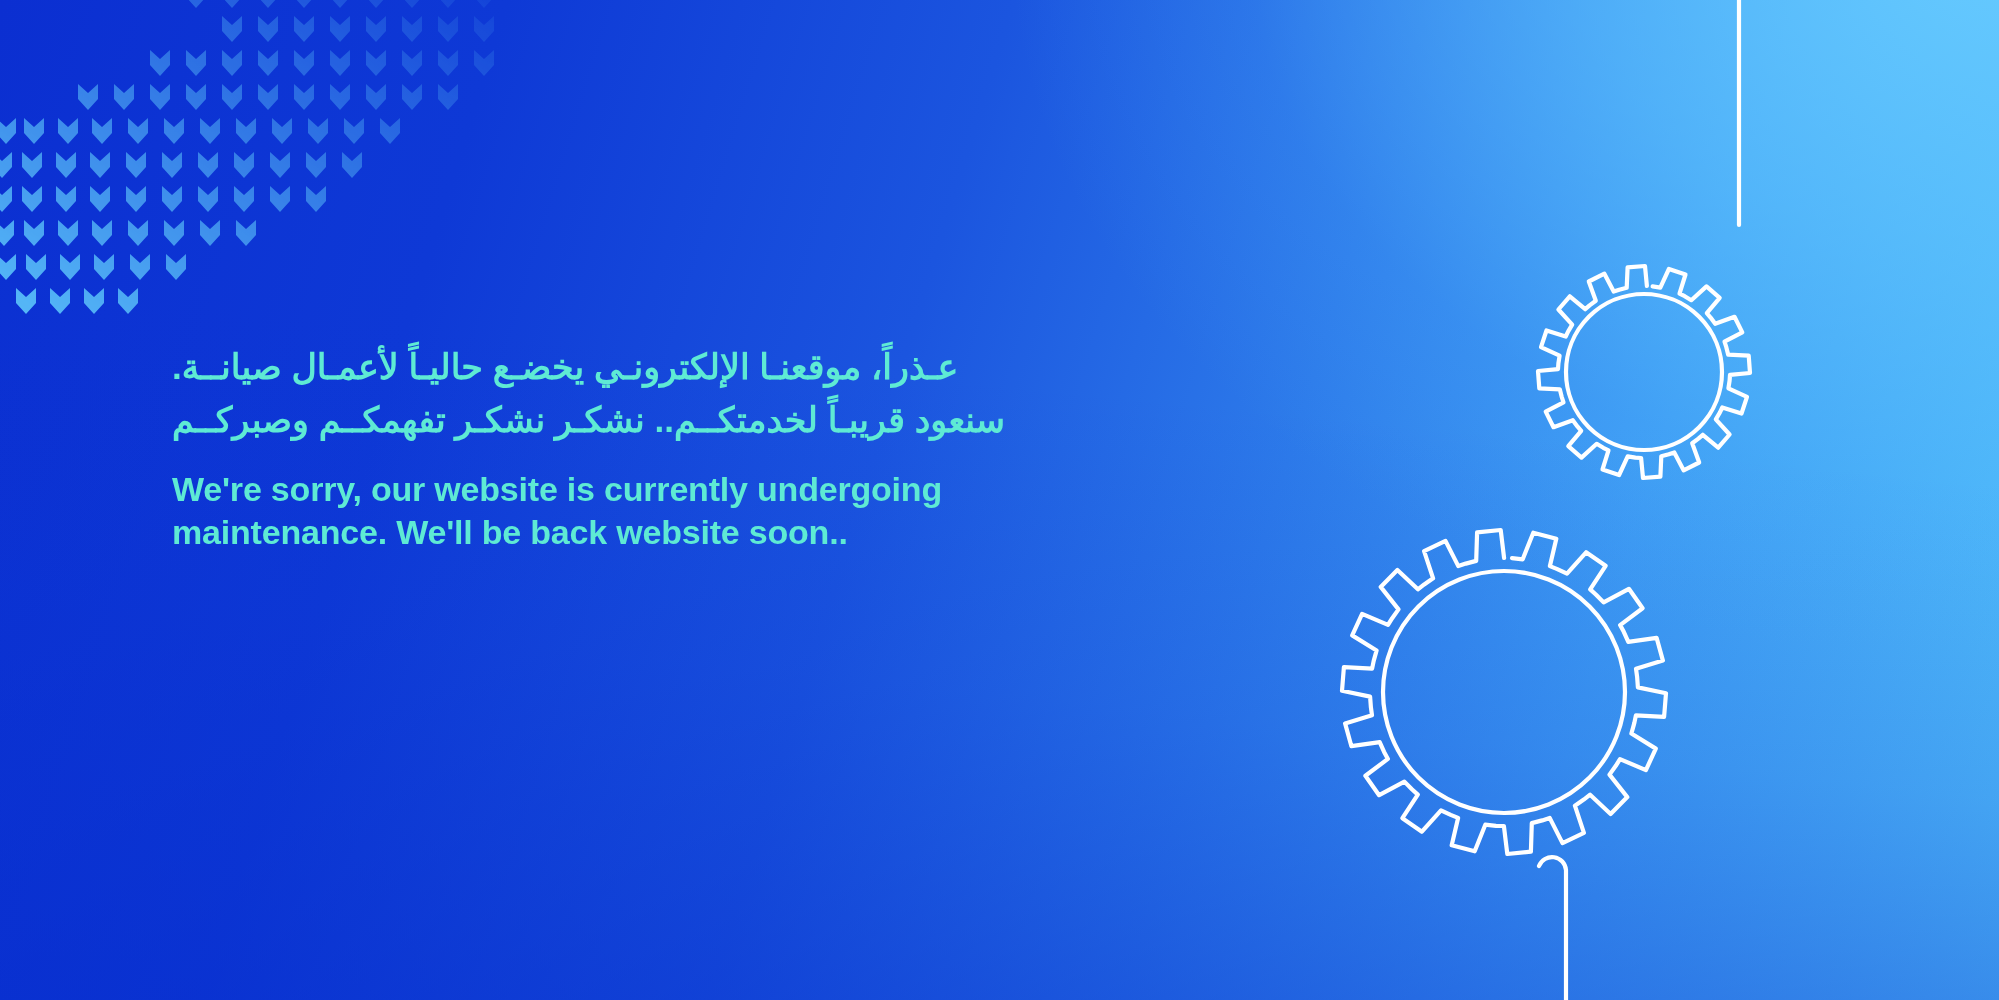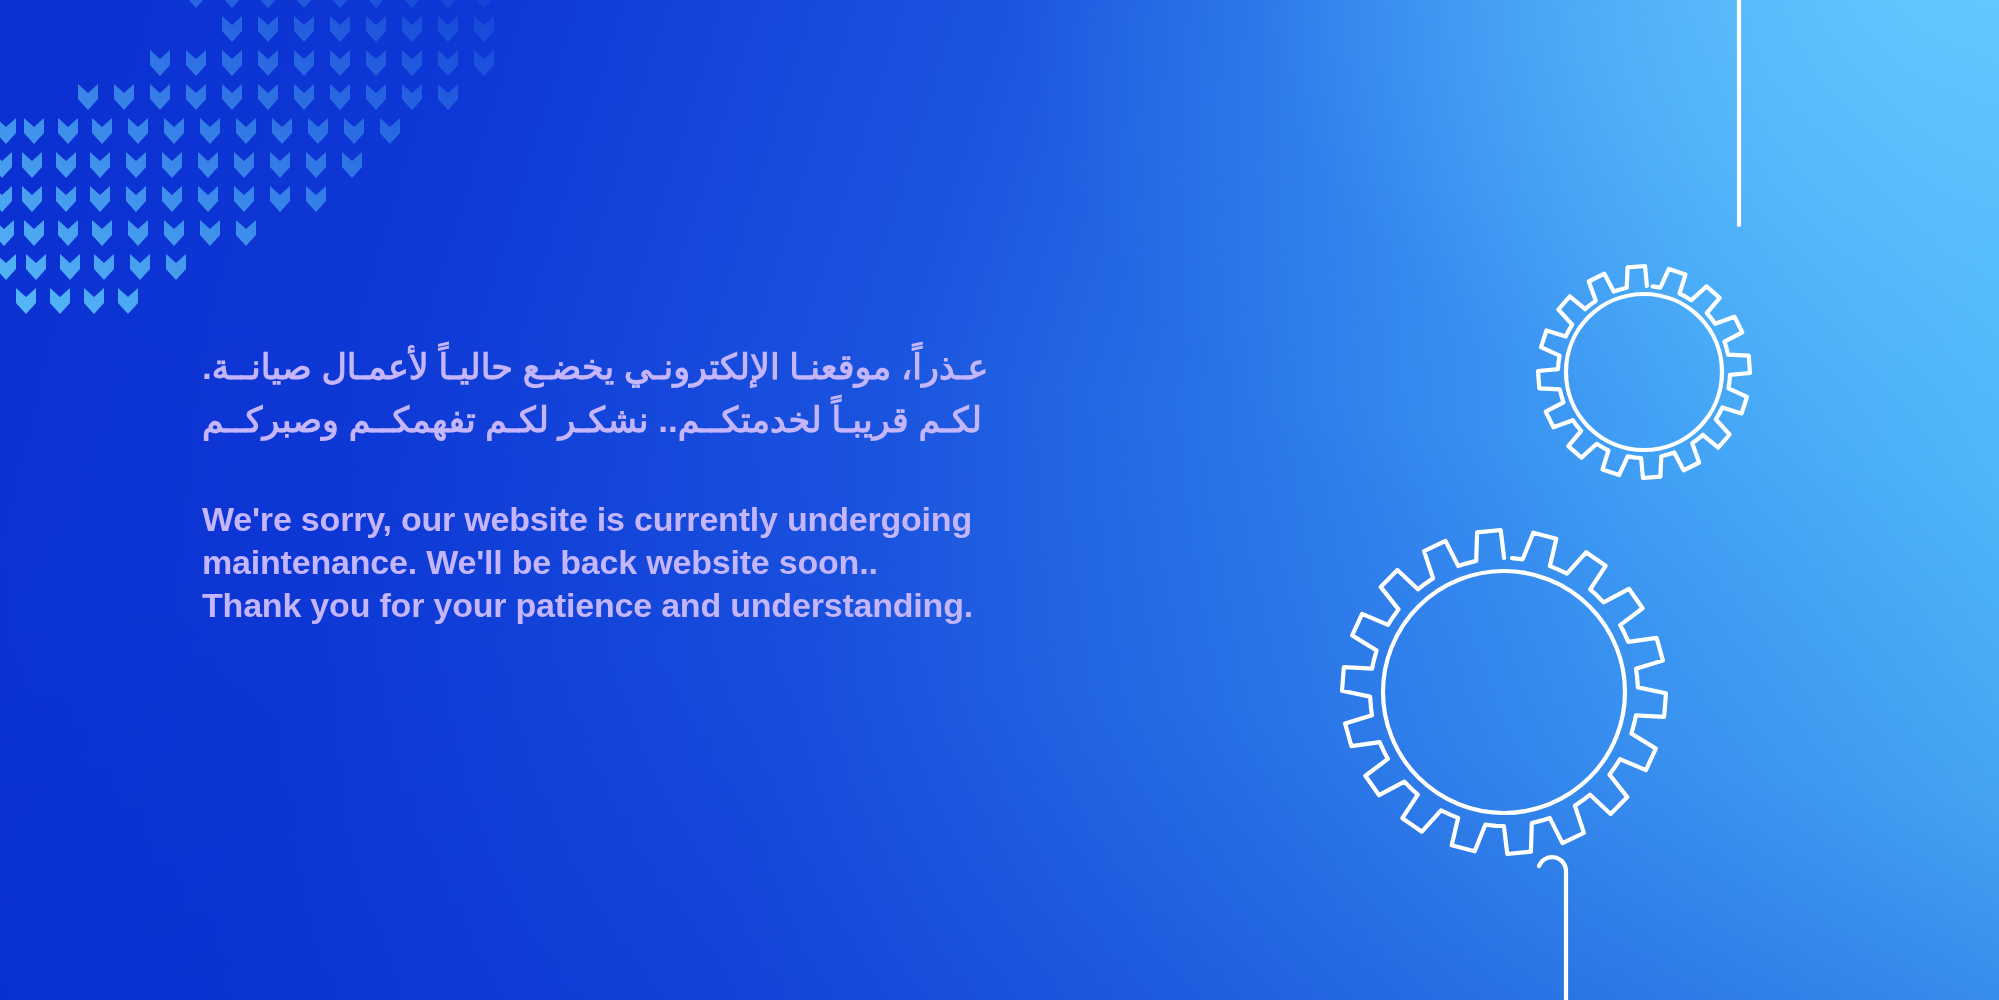--- a/index.html
+++ b/index.html
@@ -41,41 +41,41 @@
   #gear-art {
     position: absolute;
     right: 0;
     top: 0;
     width: 760px;
     height: 1000px;
   }
   
   #message {
     position: absolute;
-    left: 202px;
+    left: 172px;
     top: 340px;
     width: 960px;
-    color: #c4b5fd;
+    color: #5eead4;
   }
   .ar-block {
     direction: rtl;
     text-align: right;
     unicode-bidi: plaintext;
   }
   .ar-line {
     font-size: 35px;
     line-height: 53px;
     font-weight: 700;
     letter-spacing: 0px;
     white-space: nowrap;
     text-align: left;
     direction: rtl;
   }
   .en-block {
-    margin-top: 52px;
+    margin-top: 22px;
   }
   .en-line {
     font-size: 34px;
     line-height: 43px;
     font-weight: 700;
     letter-spacing: -0.2px;
     white-space: nowrap;
   }
 </style>
 </head>
@@ -233,24 +233,23 @@
       <path d="M 300 866 A 14 14 0 0 1 327 870 L 327 1004"></path>
     <circle cx="405" cy="372" r="78"></circle>
         <circle cx="265" cy="692" r="121"></circle>
       </g>
   </svg>
 
   <div id="message">
 
     <div class="ar-block">
       <div class="ar-line">عـذراً، موقعنـا الإلكترونـي يخضـع حاليـاً لأعمـال صيانــة.</div>
-      <div class="ar-line">لكـم قريبـاً لخدمتكــم.. نشكـر لكـم تفهمكــم وصبركــم</div>
+      <div class="ar-line">سنعود قريبـاً لخدمتكــم.. نشكـر نشكـر تفهمكــم وصبركــم</div>
     </div>
 
     <div class="en-block">
       <div class="en-line">We're sorry, our website is currently undergoing</div>
       <div class="en-line">maintenance. We'll be back website soon..</div>
-      <div class="en-line">Thank you for your patience and understanding.</div>
     </div>
 
   </div>
 
 </div>
 
 </body></html>

